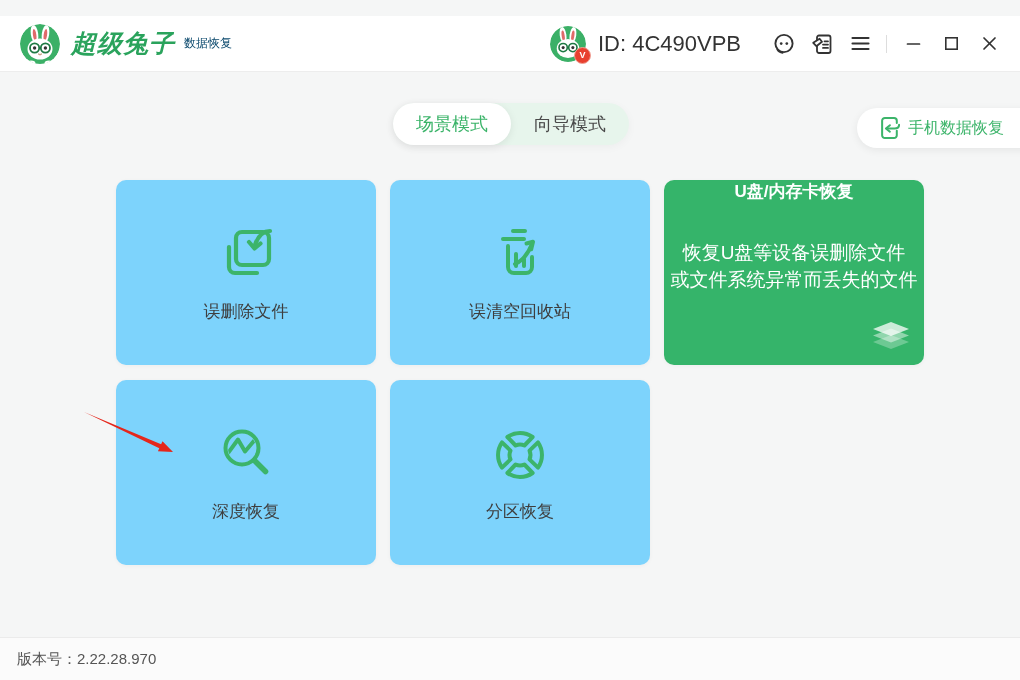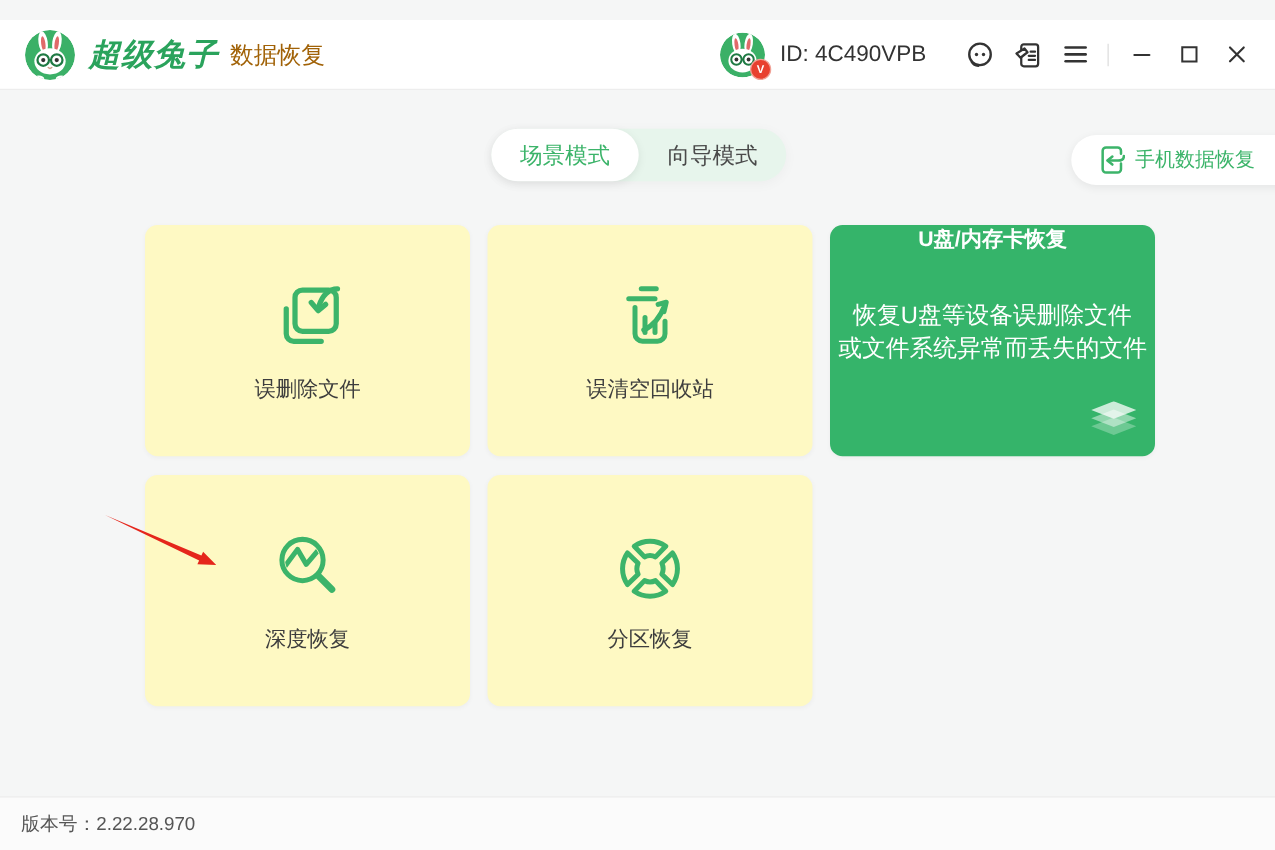--- a/index.html
+++ b/index.html
@@ -6,27 +6,27 @@
   .window{position:relative;width:1020px;height:680px;background:#f5f6f6;overflow:hidden;
           font-family:"Liberation Sans","DejaVu Sans",sans-serif;}
 
   
   .titlebar{position:absolute;top:16px;left:0;right:0;height:56px;background:#fff;
             border-bottom:1px solid #ededed;display:flex;align-items:center;
             padding:0 12px 0 20px;box-sizing:border-box;z-index:5;}
   .logo{width:40px;height:40px;margin-right:11px;flex:none;}
   .brand{font-size:25px;font-weight:bold;font-style:italic;color:#2aa35c;
          letter-spacing:1px;margin-right:9px;white-space:nowrap;}
-  .product{font-size:19px;color:#a16207;white-space:nowrap;}
+  .product{font-size:12px;color:#0c4a6e;white-space:nowrap;}
   .tb-spacer{flex:1;}
   .avatar{position:relative;width:36px;height:36px;margin-right:12px;cursor:pointer;flex:none;}
   .badge{position:absolute;right:-5px;bottom:-2px;width:15px;height:15px;background:#e8402f;
          border:1px solid #f0a196;border-radius:50%;color:#fff;font-size:9px;font-weight:bold;
          display:flex;align-items:center;justify-content:center;line-height:1;}
-  .uid{font-size:18px;color:#333;margin-right:24px;white-space:nowrap;}
+  .uid{font-size:22px;color:#333;margin-right:24px;white-space:nowrap;}
   .tb-btn{width:32px;height:32px;display:flex;align-items:center;justify-content:center;
           background:none;border:none;cursor:pointer;padding:0;margin:0 3px;}
   .tb-divider{width:1px;height:18px;background:#ddd;margin:0 7px;}
 
   
   .main{position:absolute;top:57px;left:0;right:0;bottom:43px;}
 
   .tab-group{position:absolute;left:393px;top:46px;width:236px;height:42px;background:#e7f5ec;
              border-radius:21px;display:flex;box-shadow:0 2px 10px rgba(0,0,0,0.04);}
   .tab{flex:1;display:flex;align-items:center;justify-content:center;font-size:18px;
@@ -34,21 +34,21 @@
   .tab.active{background:#fff;color:#3cb46a;box-shadow:0 2px 8px rgba(0,0,0,0.08);text-align:center;}
 
   .phone-btn{position:absolute;left:857px;top:51px;width:190px;height:40px;background:#fff;
              border:none;border-radius:20px;box-shadow:0 2px 8px rgba(0,0,0,0.07);
              display:flex;align-items:center;gap:8px;padding:0 0 0 21px;cursor:pointer;
              color:#3cb46a;font-size:16px;box-sizing:border-box;white-space:nowrap;}
 
   .grid{position:absolute;left:116px;top:123px;display:grid;
         grid-template-columns:repeat(3,260px);grid-template-rows:185px 185px;
         column-gap:14px;row-gap:15px;}
-  .card{background:#fef9c3;border-radius:10px;box-shadow:0 1px 4px rgba(0,0,0,0.04);
+  .card{background:#7dd3fc;border-radius:10px;box-shadow:0 1px 4px rgba(0,0,0,0.04);
         display:flex;flex-direction:column;align-items:center;justify-content:center;
         cursor:pointer;}
   .card .cicon{height:64px;display:flex;align-items:center;justify-content:center;}
   .card .label{margin-top:13px;font-size:17px;color:#3e3e3e;}
   .card.highlight{background:#35b46a;position:relative;justify-content:flex-start;
                   box-sizing:border-box;}
   .hl-title{font-size:17px;font-weight:bold;color:#fff;}
   .hl-desc{margin-top:36px;font-size:19px;line-height:27px;text-align:center;color:#fff;}
   .layers{position:absolute;right:12px;bottom:9px;}
 

